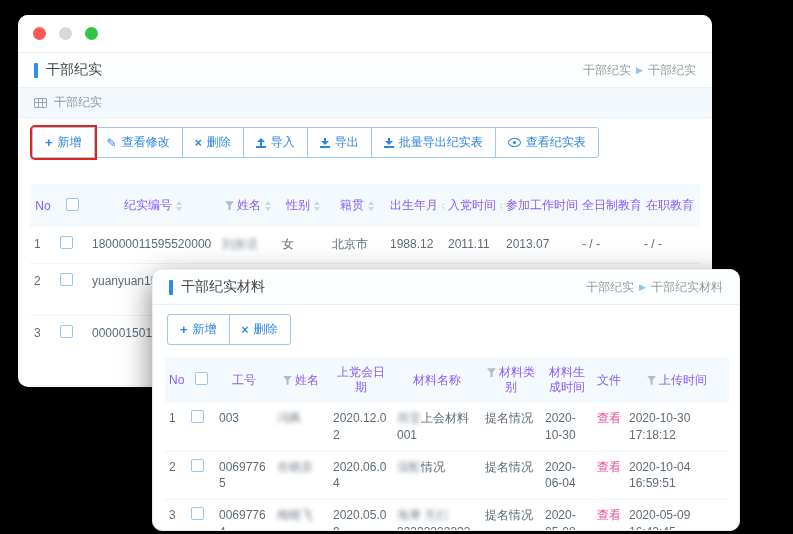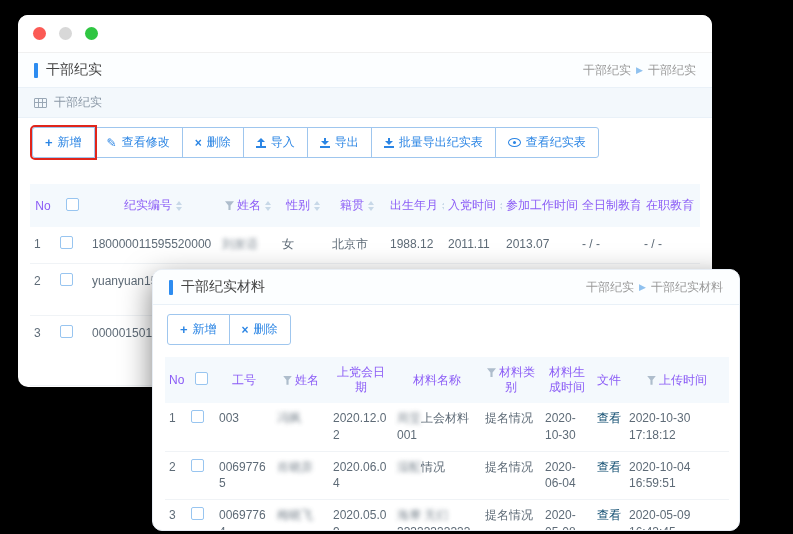--- a/index.html
+++ b/index.html
@@ -71,21 +71,21 @@
   .cbx { display:inline-block; width:13px; height:13px; border:1px solid #98c5f0;
          border-radius:2px; background:#fff; cursor:pointer; }
   .caret { display:inline-flex; flex-direction:column; gap:2px; margin-left:4px; vertical-align:middle; cursor:pointer; }
   .caret i { width:0; height:0; border-left:3px solid transparent; border-right:3px solid transparent; }
   .caret .up { border-bottom:4px solid #c7d8e8; }
   .caret .down { border-top:4px solid #c7d8e8; }
   .funnel { display:inline-block; width:9px; height:9px; background:#aebdcc; margin-right:3px;
             vertical-align:middle; cursor:pointer;
             clip-path:polygon(0 0,100% 0,62% 45%,62% 100%,38% 100%,38% 45%); }
   .redacted { filter:blur(2px); opacity:.8; }
-  .link { color:#0c4a6e; cursor:pointer; }
+  .link { color:#ec4899; cursor:pointer; }
 </style>
 </head>
 <body>
 
 <div class="window win-back">
   <div class="chrome">
     <span class="dot dot-red"></span>
     <span class="dot dot-gray"></span>
     <span class="dot dot-green"></span>
   </div>

